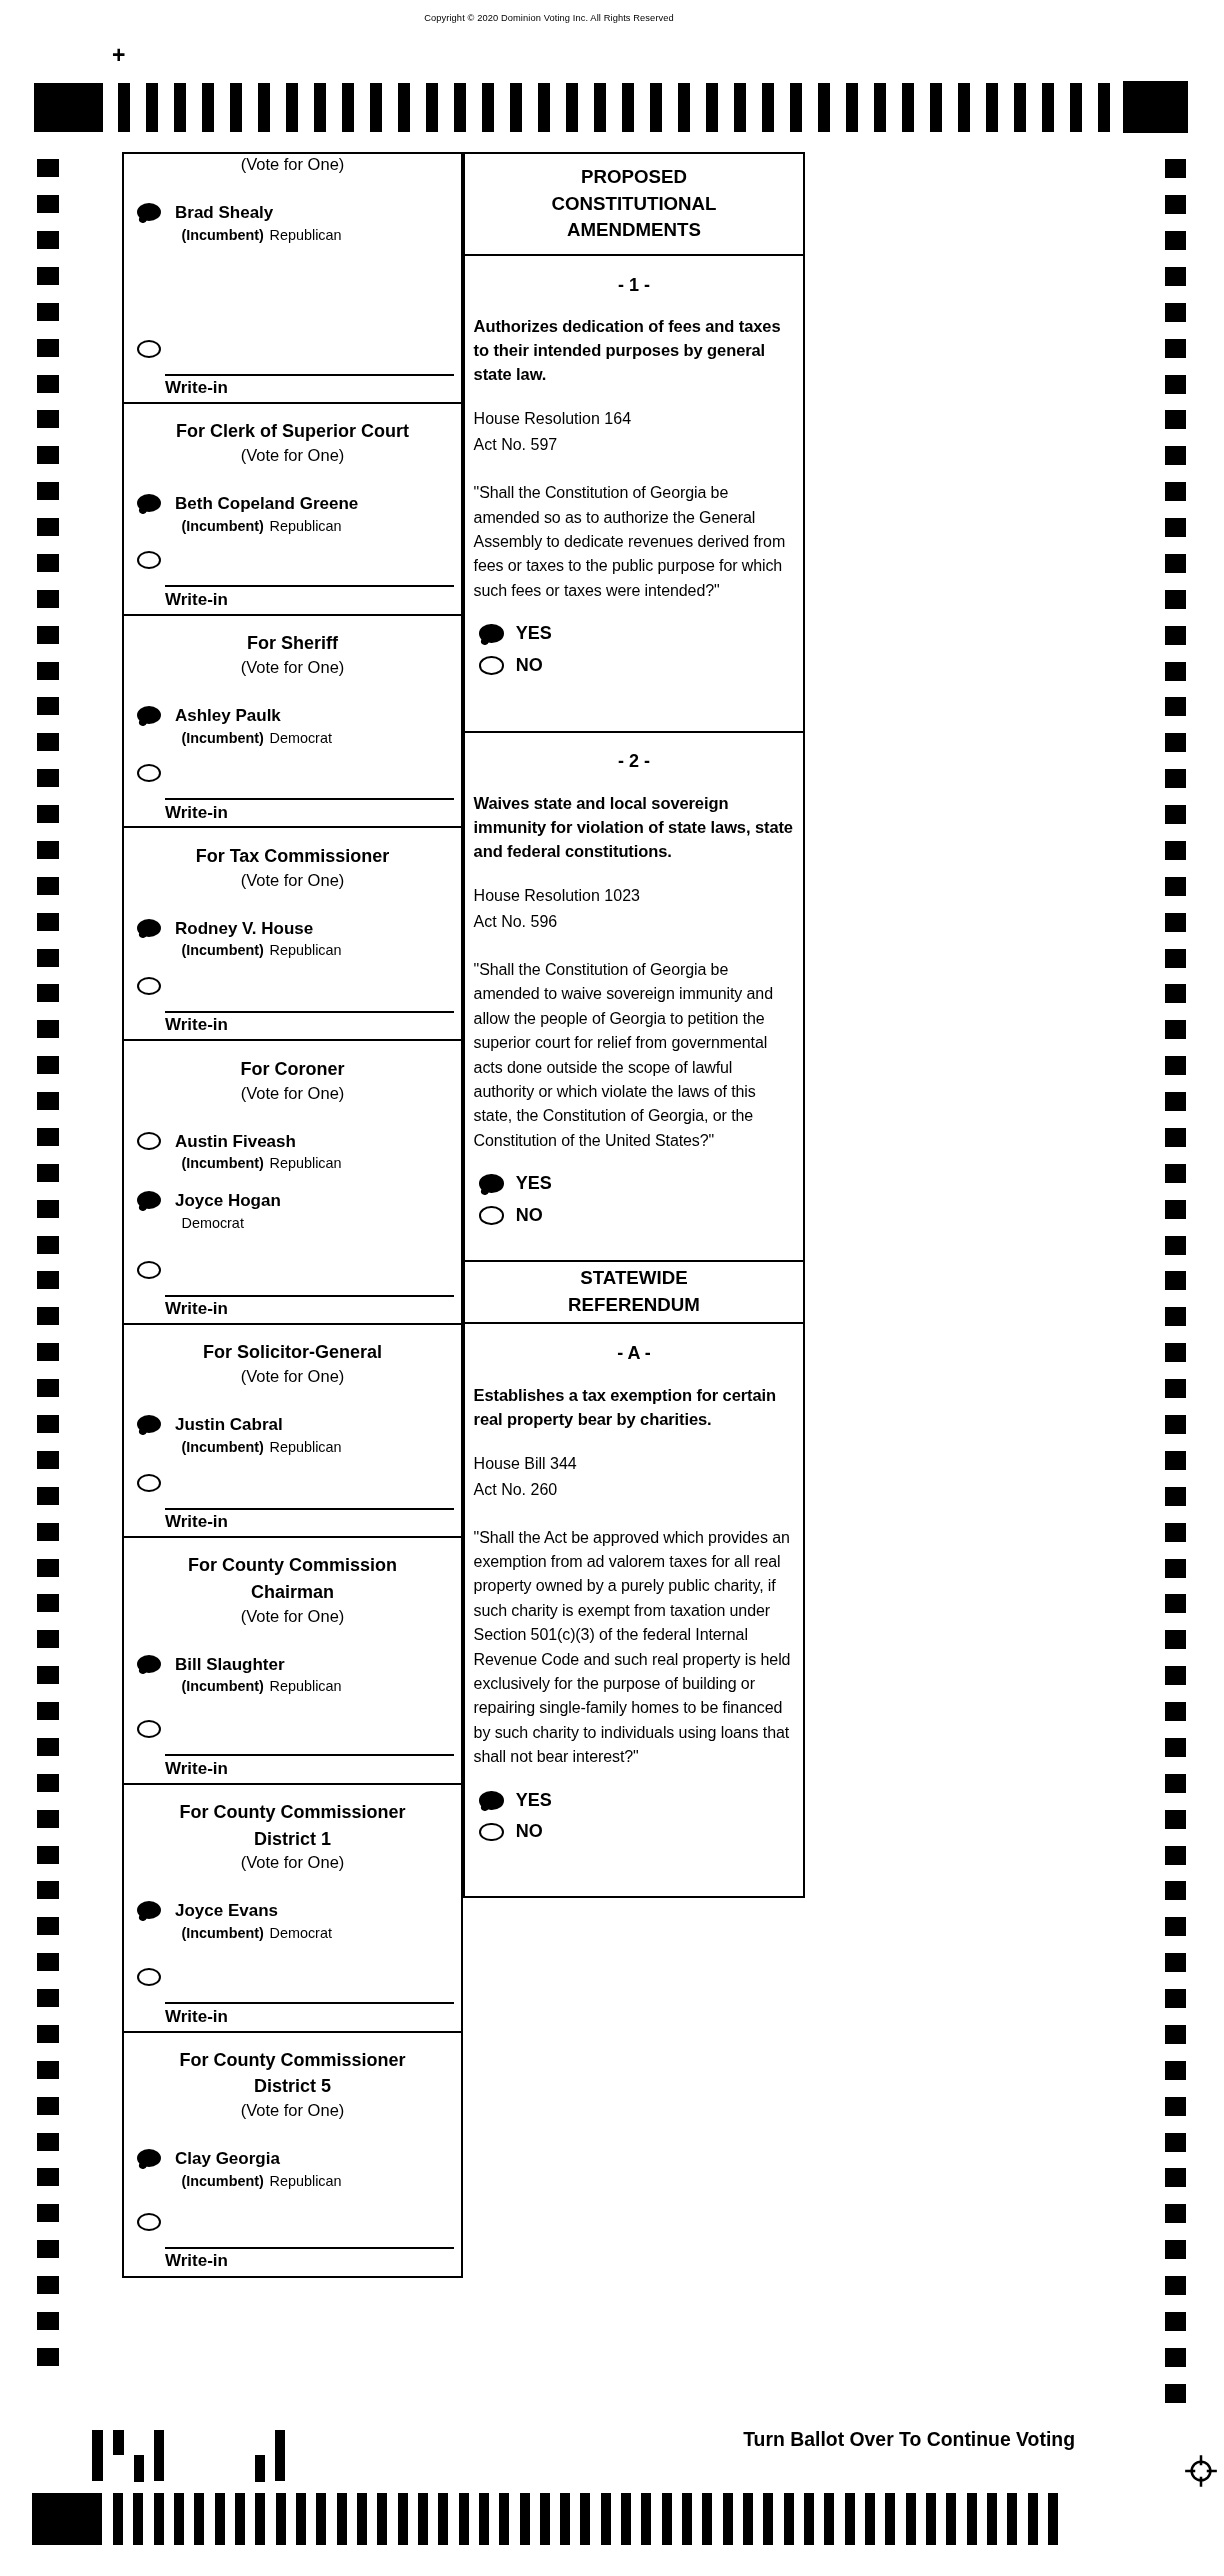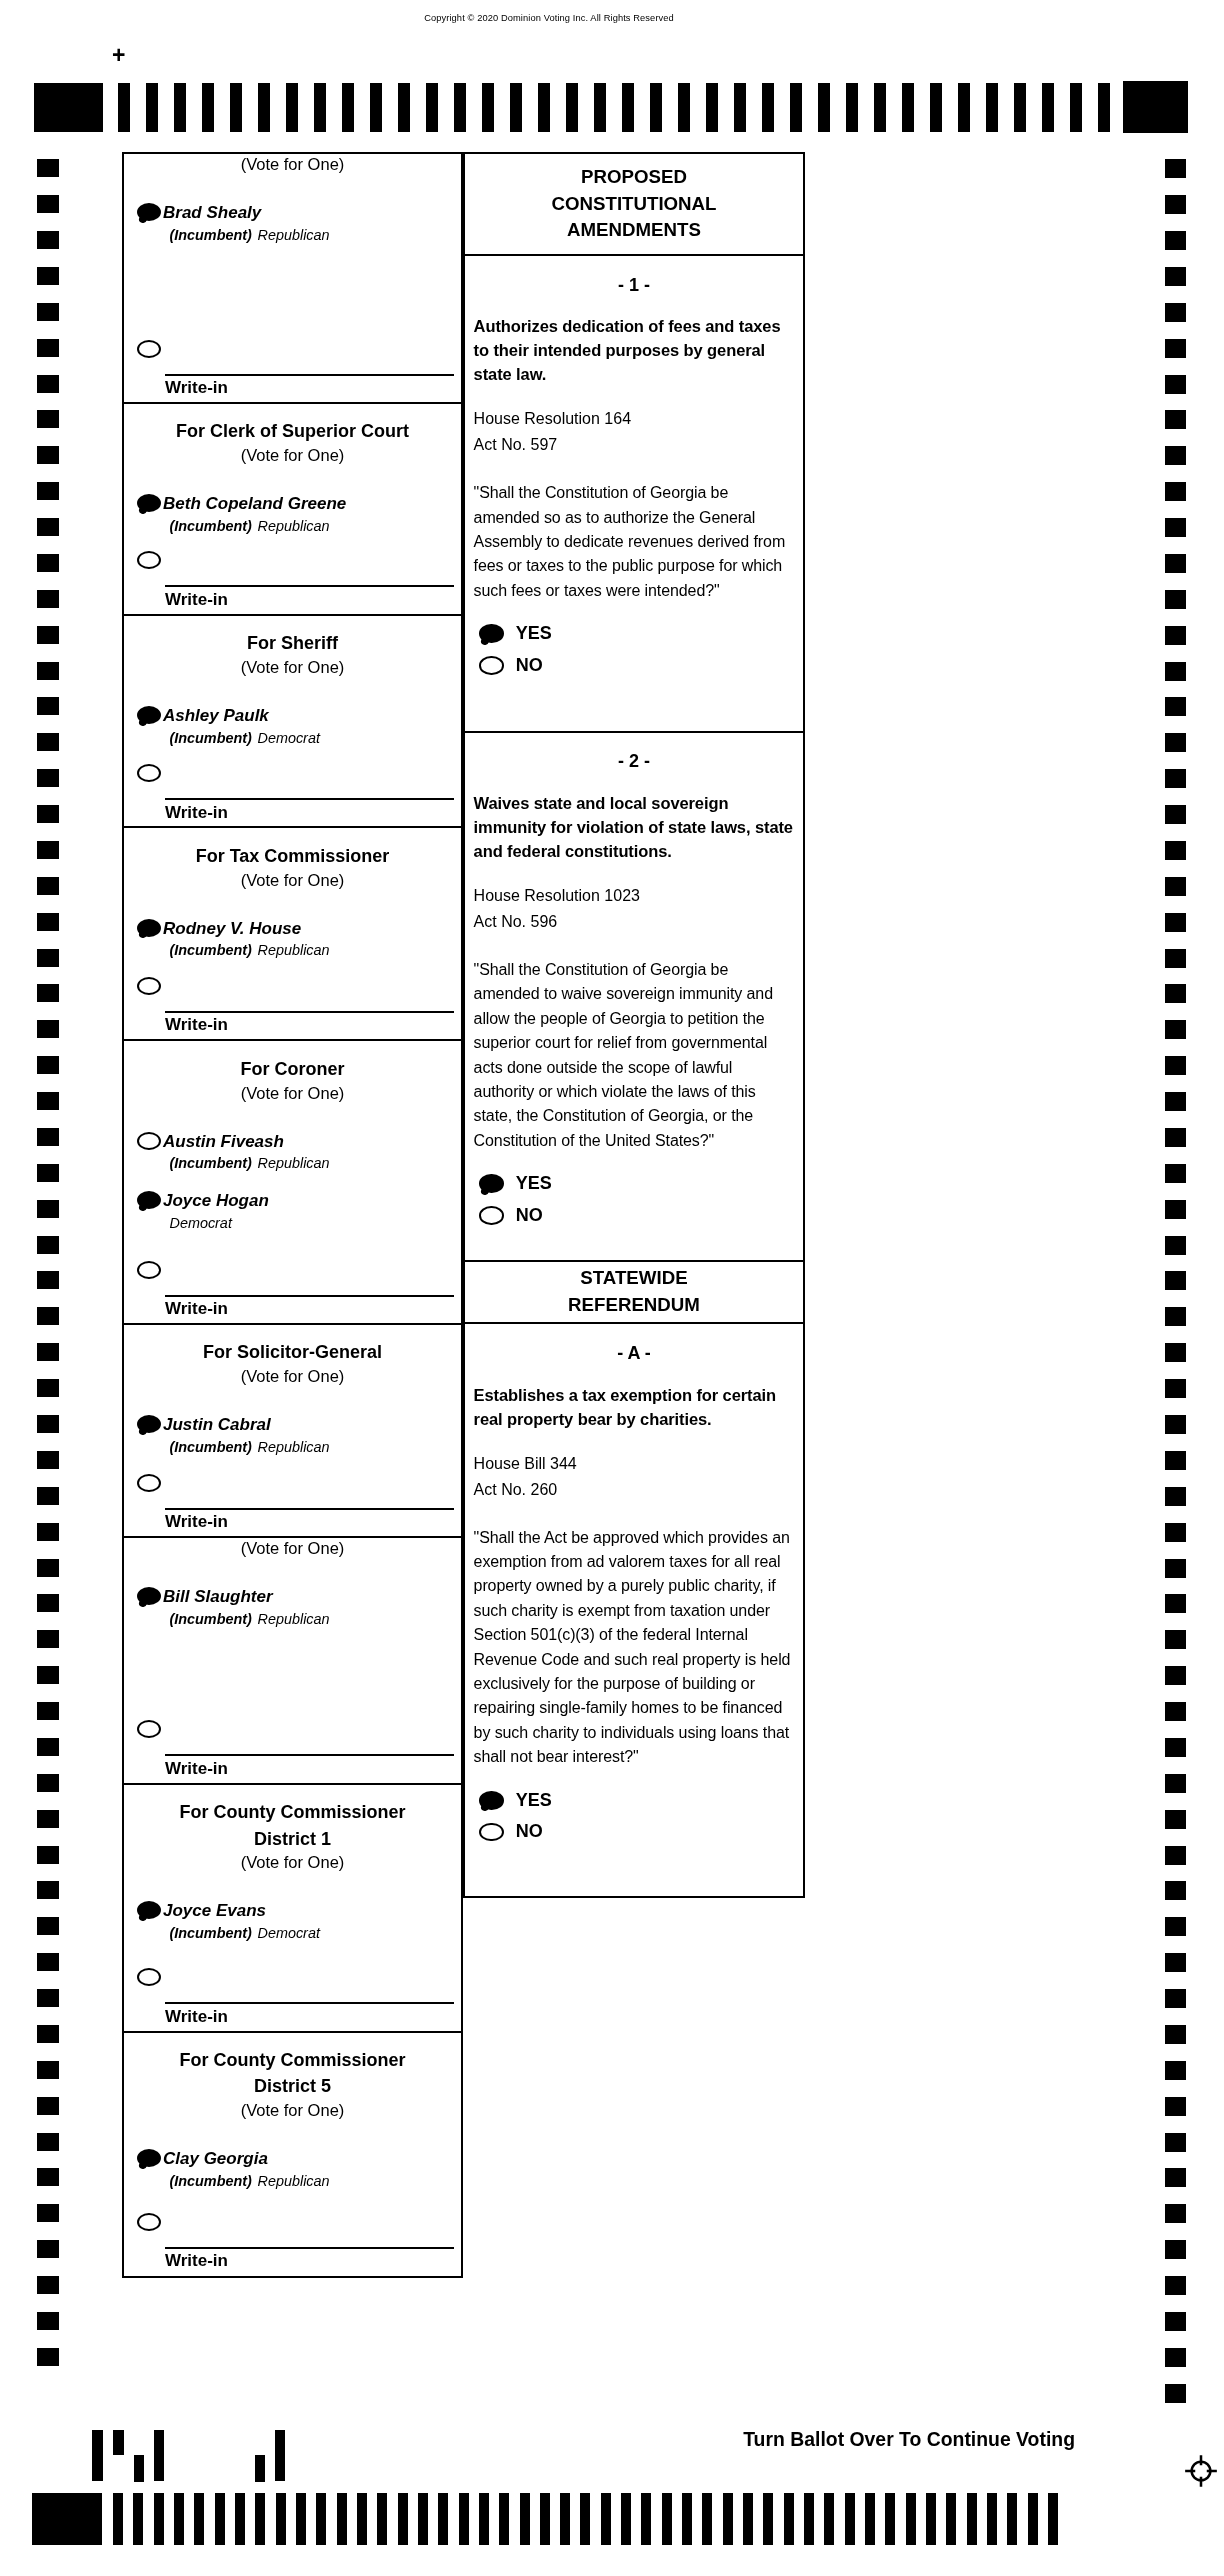--- a/index.html
+++ b/index.html
@@ -24,21 +24,21 @@
            margin:14.4px auto 0;white-space:pre-line;}
   .c-vote{font-size:16.5px;text-align:center;margin-top:1.4px;}
   .c-cands{margin-top:29px;}
   .cand{display:flex;margin:0 0 0 13px;}
   .cand + .cand{margin-top:20px;}
   .oval{width:24px;height:18px;border:2.2px solid #000;border-radius:50%;flex:none;
         position:relative;background:#fff;box-sizing:border-box;}
   .oval.filled{background:#000;}
   .oval.filled::after{content:"";position:absolute;left:0;bottom:-3.6px;width:8px;height:8px;
         background:#000;border-radius:50%;transform:rotate(20deg);}
-  .cand-t{margin-left:2px;font-style:italic;}
+  .cand-t{margin-left:14px;}
   .cand-name{font-weight:bold;font-size:17px;line-height:20px;}
   .cand-party{font-size:14.4px;margin-top:3.6px;padding-left:6.5px;}
   .cand-party .inc{font-weight:bold;}
   .inc + .party{margin-left:5.7px;}
 
   .write-in{position:absolute;left:13px;right:7.2px;bottom:3.6px;}
   .wi-rule{border-top:2.2px solid #000;margin-left:28px;margin-top:16px;}
   .wi-label{margin-left:28px;font-weight:bold;font-size:17px;line-height:21.5px;padding-top:1.4px;}
 
   .col-header{border:2.2px solid #000;box-sizing:border-box;display:flex;align-items:center;
@@ -412,20 +412,22 @@
   </div>
 </div>
     <div class="write-in">
       <div class="oval"></div>
       <div class="wi-rule"></div>
       <div class="wi-label">Write-in</div>
     </div>
   </section>
 
   <section class="contest" style="height: 249px;">
+    <h3 class="c-title">For County Commission
+Chairman</h3>
     <div class="c-vote">(Vote for One)</div>
     <div class="c-cands">
   <div class="cand">
     <div class="oval filled"></div>
     <div class="cand-t">
       <div class="cand-name">Bill Slaughter</div>
       <div class="cand-party">
         <span class="inc">(Incumbent)</span><span class="party">Republican</span>
       </div>
     </div>

